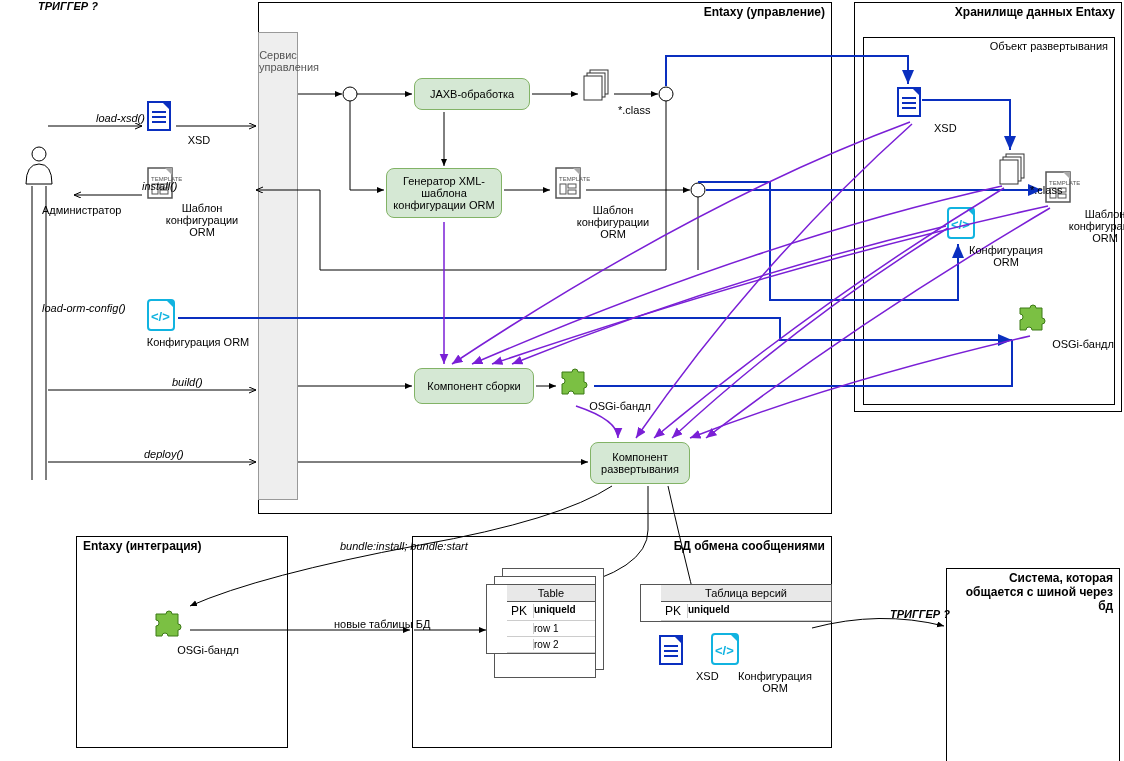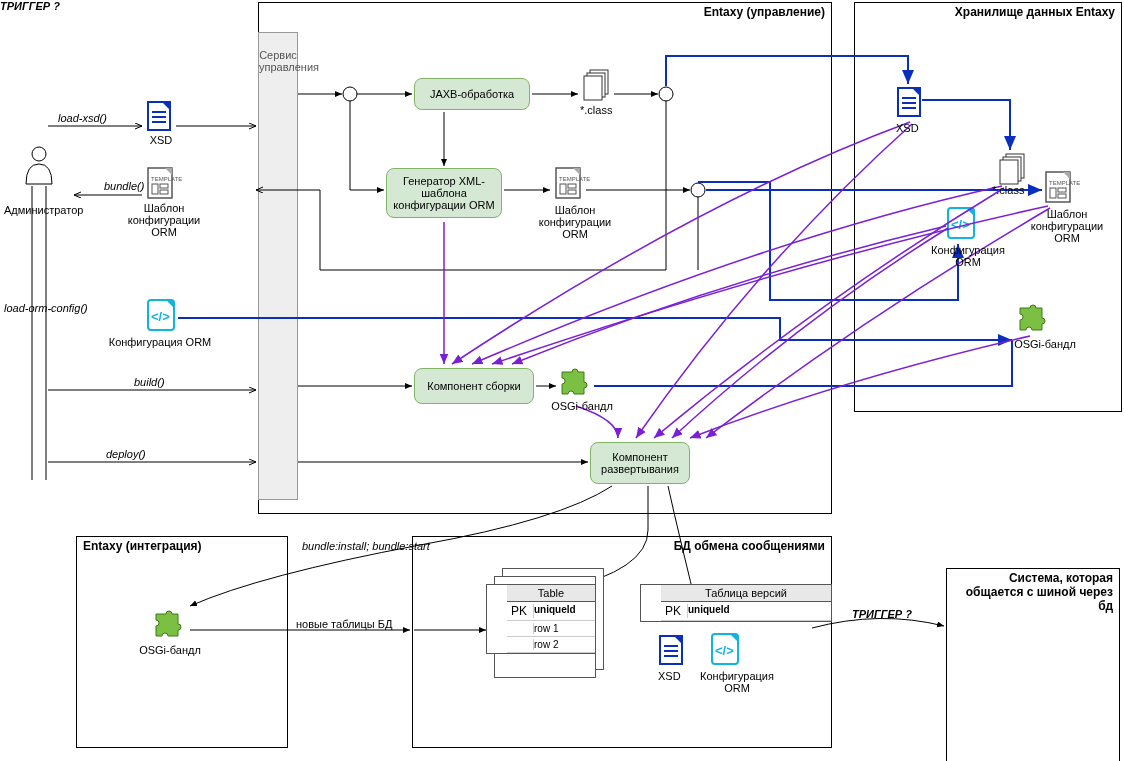--- a/index.html
+++ b/index.html
@@ -53,20 +53,21 @@
     justify-content: center;
     text-align: center;
     font-size: 11px;
     padding: 2px;
     box-sizing: border-box;
   }
   .label {
     position: absolute;
     font-size: 11px;
     text-align: center;
+    padding-left: 38px;
   }
   .label.italic { font-style: italic; }
   svg.decor { position: absolute; top:0; left:0; pointer-events:none; }
   .table-box {
     position: absolute;
     border: 1px solid #555;
     background: #fff;
     font-size: 10px;
     padding-left: 20px;
   }
@@ -86,20 +87,23 @@
 </style>
 </head>
 <body>
 
 <div class="container" style="left:258px; top:2px; width:572px; height:510px;">
   <div class="title">Entaxy (управление)</div>
 </div>
 
 <div class="container" style="left:854px; top:2px; width:266px; height:408px;">
   <div class="title">Хранилище данных Entaxy</div>
+  <div class="inner-container" style="left:8px; top:34px; width:250px; height:366px;">
+    <div class="title">Объект развертывания</div>
+  </div>
 </div>
 
 <div class="container" style="left:76px; top:536px; width:210px; height:210px;">
   <div class="title" style="left:6px; right:auto;">Entaxy (интеграция)</div>
 </div>
 
 <div class="container" style="left:412px; top:536px; width:418px; height:210px;">
   <div class="title">БД обмена сообщениями</div>
 </div>
 
@@ -265,21 +269,21 @@
   <path d="M1004,188 Q820,300 654,438" stroke="#7a1fd6" stroke-width="1.5" fill="none" marker-end="url(#arr-purple)"></path>
   <path d="M948,228 Q800,320 672,438" stroke="#7a1fd6" stroke-width="1.5" fill="none" marker-end="url(#arr-purple)"></path>
   <path d="M1030,336 Q840,380 690,438" stroke="#7a1fd6" stroke-width="1.5" fill="none" marker-end="url(#arr-purple)"></path>
   <path d="M576,406 Q618,420 618,438" stroke="#7a1fd6" stroke-width="1.5" fill="none" marker-end="url(#arr-purple)"></path>
   <path d="M1050,208 Q860,320 706,438" stroke="#7a1fd6" stroke-width="1.5" fill="none" marker-end="url(#arr-purple)"></path>
 </svg>
 
 <div class="label" style="left:4px; top:204px; width:70px;">Администратор</div>
 
 <div class="label italic" style="left:58px; top:112px;">load-xsd()</div>
-<div class="label italic" style="left:104px; top:180px;">bundle()</div>
+<div class="label italic" style="left:104px; top:180px;">install()</div>
 <div class="label italic" style="left:4px; top:302px;">load-orm-config()</div>
 <div class="label italic" style="left:134px; top:376px;">build()</div>
 <div class="label italic" style="left:106px; top:448px;">deploy()</div>
 <div class="label italic" style="left:302px; top:540px;">bundle:install; bundle:start</div>
 <div class="label" style="left:296px; top:618px;">новые таблицы БД</div>
 <div class="label italic" style="font-weight:bold">ТРИГГЕР ?</div>
 
 <div class="label" style="left:852px; top:608px; font-weight:bold; font-style:italic;">ТРИГГЕР ?</div>
 
 <div class="label" style="left:146px; top:134px; width:30px;">XSD</div>

